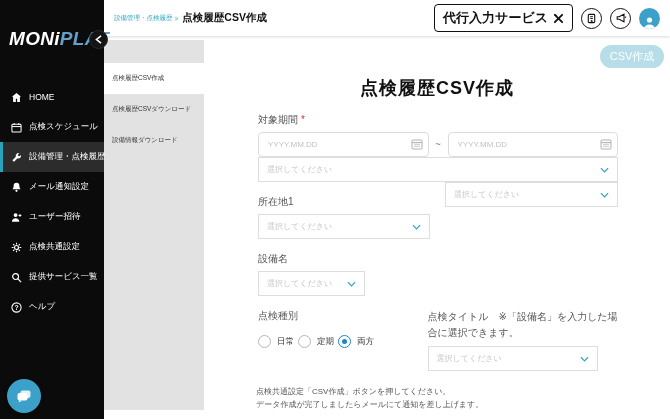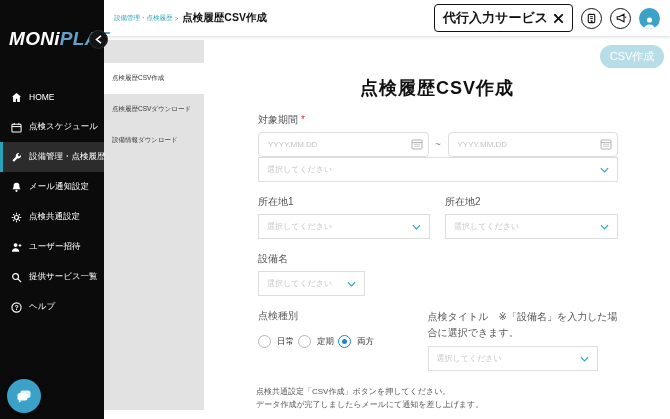--- a/index.html
+++ b/index.html
@@ -109,35 +109,35 @@
             <svg viewBox="0 0 12 12">
               <path d="M6 .8A3.1 3.1 0 0 0 2.9 3.9c0 2.6-.8 3.4-1.4 4h9c-.6-.6-1.4-1.4-1.4-4A3.1 3.1 0 0 0 6 .8z" fill="#fff"></path>
               <circle cx="6" cy="9.6" r="1.2" fill="#fff"></circle>
             </svg>
           </span>
         <span>メール通知設定</span>
       </div>
       <div class="nav-item">
         <span class="nav-icon">
             <svg viewBox="0 0 12 12">
-              <path d="M6 .8v2M6 9.2v2M.8 6h2M9.2 6h2M2.3 2.3l1.4 1.4M8.3 8.3l1.4 1.4M9.7 2.3 8.3 3.7M3.7 8.3 2.3 9.7" stroke="#fff" stroke-width="1.2"></path>
-              <circle cx="6" cy="6" r="2.2" fill="none" stroke="#fff" stroke-width="1.3"></circle>
-            </svg>
-          </span>
-        <span>点検共通設定</span>
-      </div>
-      <div class="nav-item">
-        <span class="nav-icon">
-            <svg viewBox="0 0 12 12">
               <circle cx="5" cy="3.4" r="2.1" fill="#fff"></circle>
               <path d="M1 10.5c0-2.2 1.8-3.6 4-3.6s4 1.4 4 3.6z" fill="#fff"></path>
               <path d="M9.8 2.2v3M8.3 3.7h3" stroke="#fff" stroke-width="1.1"></path>
             </svg>
           </span>
         <span>ユーザー招待</span>
+      </div>
+      <div class="nav-item">
+        <span class="nav-icon">
+            <svg viewBox="0 0 12 12">
+              <path d="M6 .8v2M6 9.2v2M.8 6h2M9.2 6h2M2.3 2.3l1.4 1.4M8.3 8.3l1.4 1.4M9.7 2.3 8.3 3.7M3.7 8.3 2.3 9.7" stroke="#fff" stroke-width="1.2"></path>
+              <circle cx="6" cy="6" r="2.2" fill="none" stroke="#fff" stroke-width="1.3"></circle>
+            </svg>
+          </span>
+        <span>点検共通設定</span>
       </div>
       <div class="nav-item">
         <span class="nav-icon">
             <svg viewBox="0 0 12 12">
               <circle cx="5" cy="5" r="3.2" fill="none" stroke="#fff" stroke-width="1.3"></circle>
               <path d="M7.5 7.5 11 11" stroke="#fff" stroke-width="1.4"></path>
             </svg>
           </span>
         <span>提供サービス一覧</span>
       </div>
@@ -257,21 +257,20 @@
           <div class="select">
             <span>選択してください</span>
             <span class="chev">
                 <svg width="9" height="6" viewBox="0 0 10 6">
                   <path d="M1 1l4 4 4-4" fill="none" stroke="#2aa4bc" stroke-width="1.3"></path>
                 </svg>
               </span>
           </div>
         </div>
         <div class="col-r">
-          <div class="f-label">所在地2</div>
           <div class="select">
             <span>選択してください</span>
             <span class="chev">
                 <svg width="9" height="6" viewBox="0 0 10 6">
                   <path d="M1 1l4 4 4-4" fill="none" stroke="#2aa4bc" stroke-width="1.3"></path>
                 </svg>
               </span>
           </div>
         </div>
       </div>

